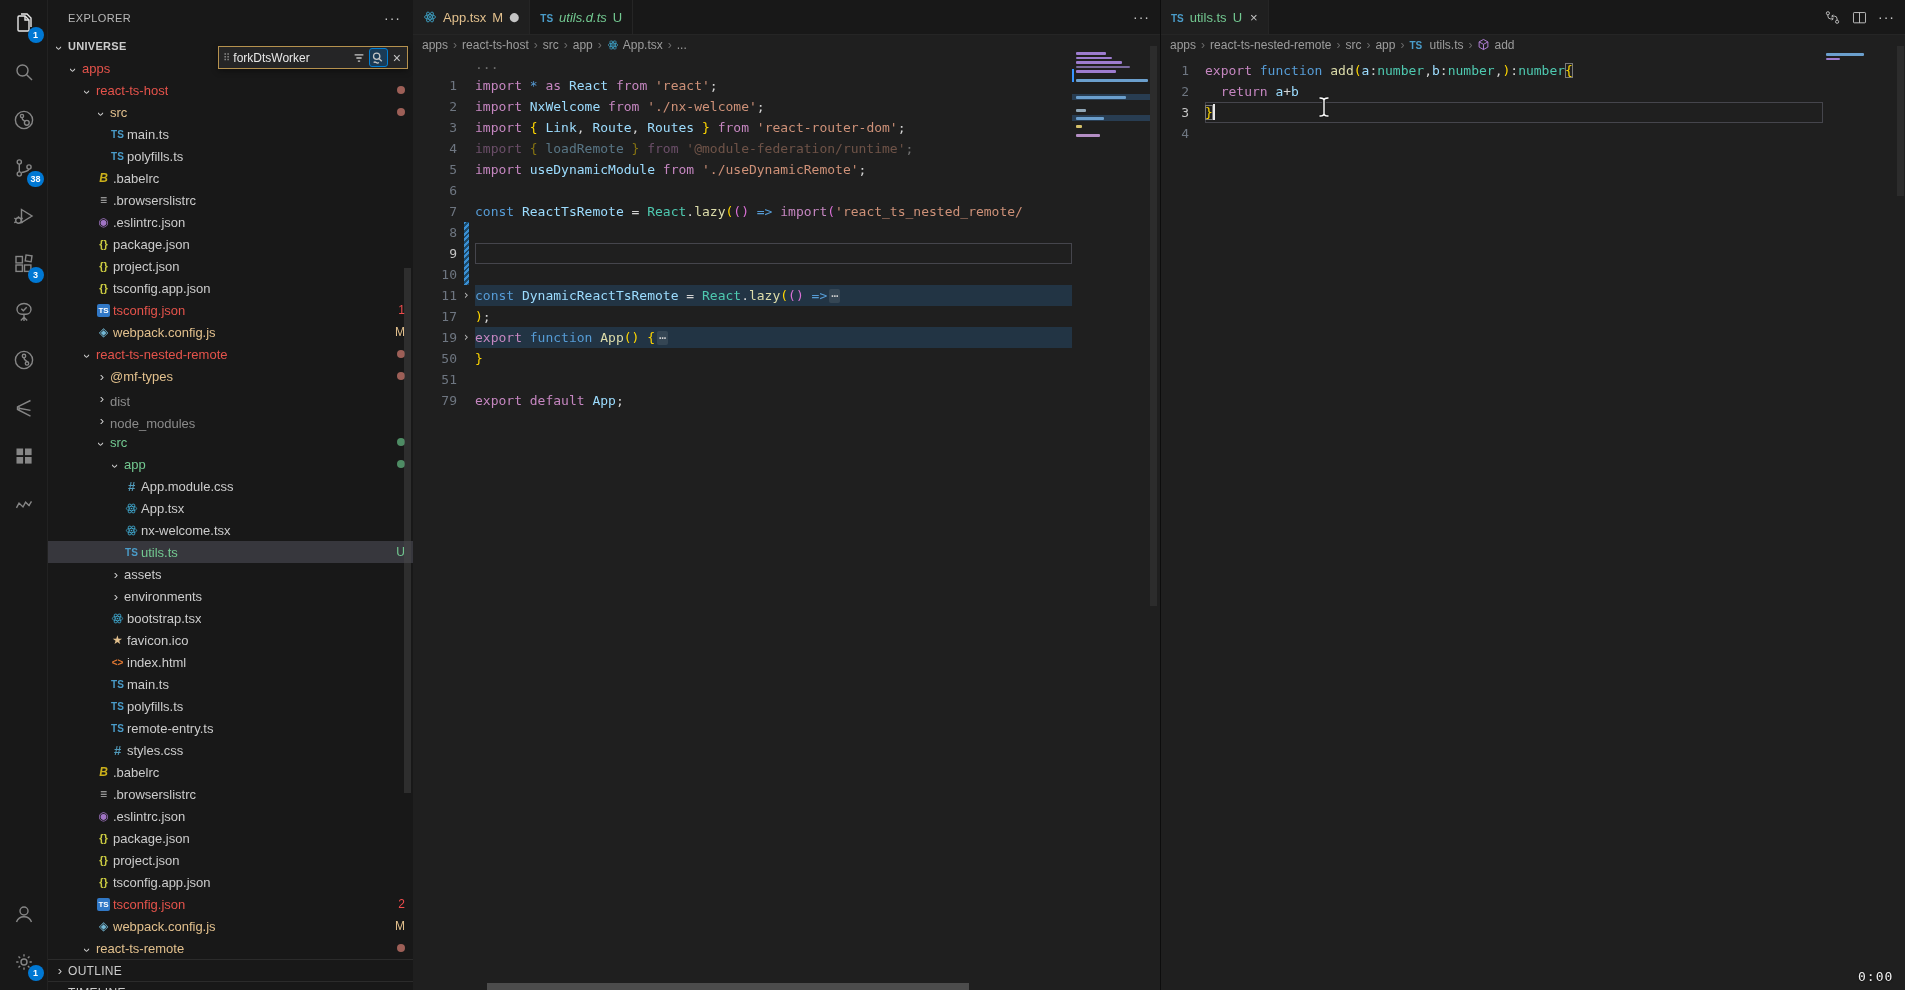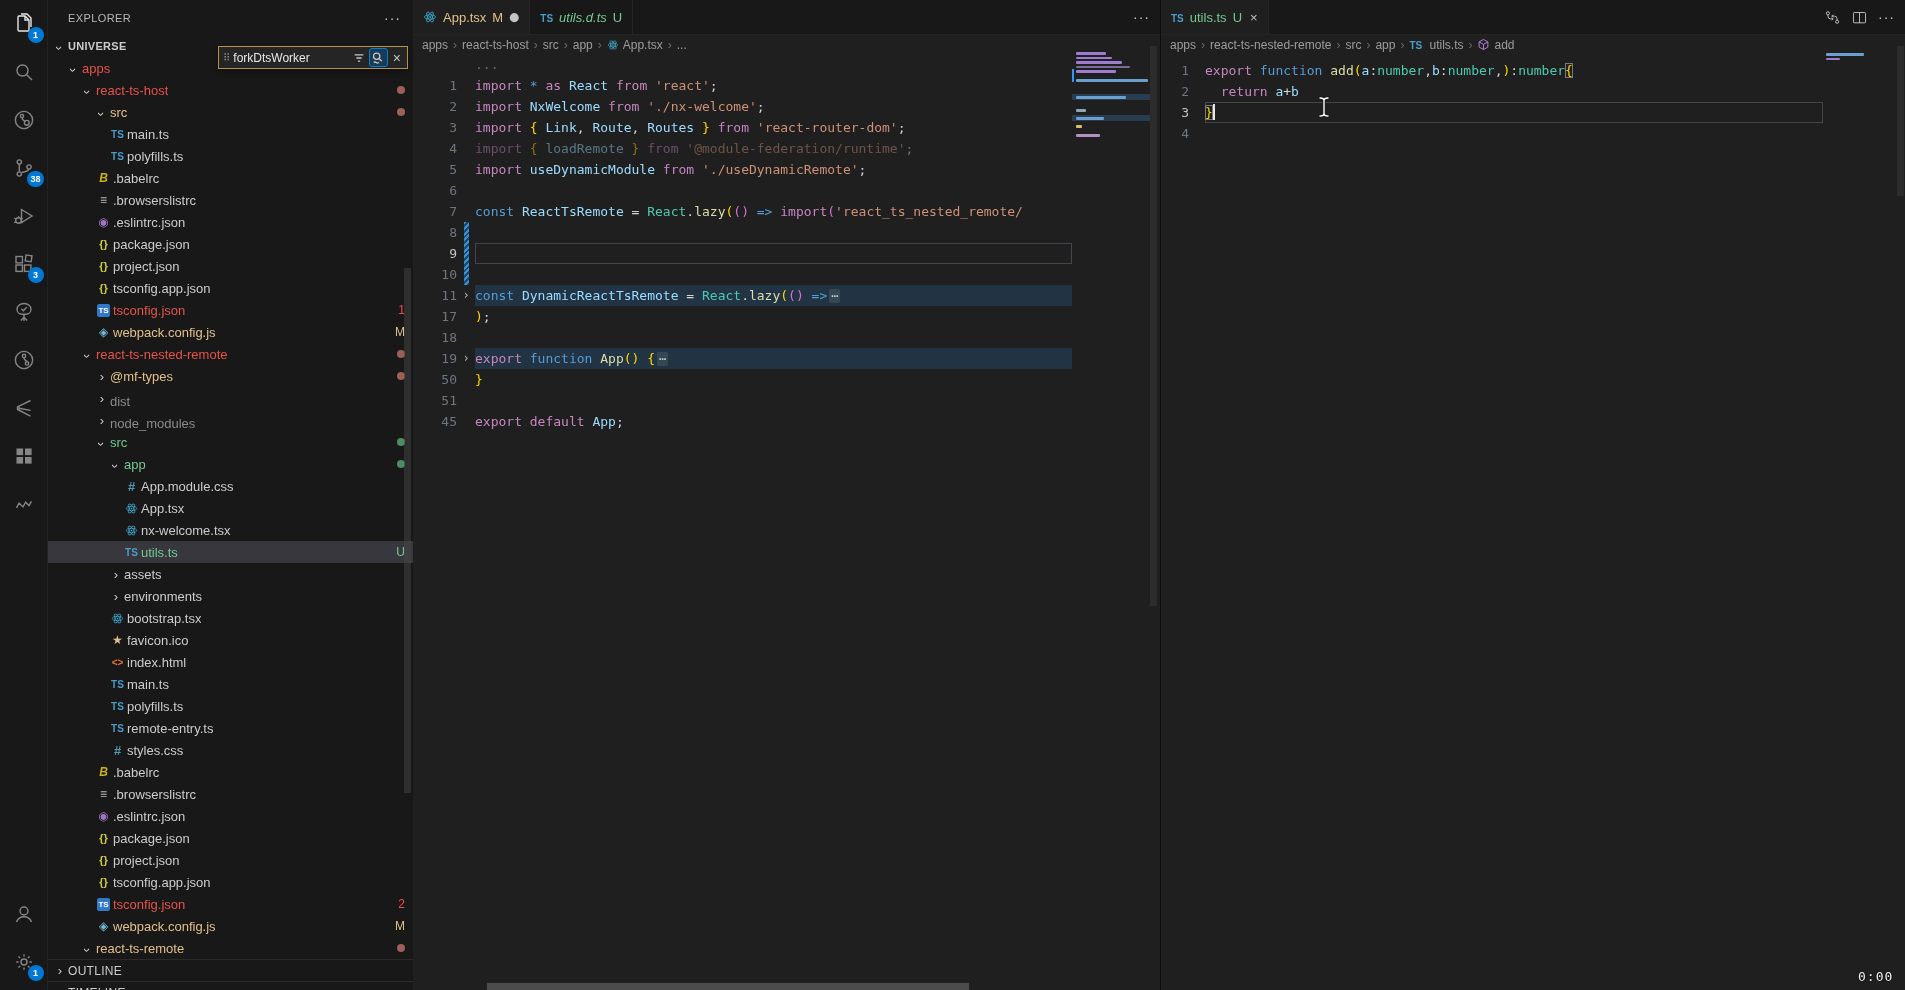--- a/index.html
+++ b/index.html
@@ -663,27 +663,20 @@
             </span>
             <span class="content"><span class="tk-d">const </span><span class="tk-v">DynamicReactTsRemote </span><span class="tk-p">= </span><span class="tk-c">React</span><span class="tk-p">.</span><span class="tk-f">lazy</span><span class="tk-g">(</span><span class="tk-m">()</span><span class="tk-p"> </span><span class="tk-d">=&gt;</span><span class="tk-dots">⋯</span></span>
           </div>
           <div class="crow">
             <span class="gutter">
               <span class="lnum" style="width: 44px;">17</span>
               <span class="fold" style="width: 18px;"></span>
             </span>
             <span class="content"><span class="tk-g">)</span><span class="tk-p">;</span></span>
           </div>
-          <div class="crow">
-            <span class="gutter">
-              <span class="lnum" style="width: 44px;">18</span>
-              <span class="fold" style="width: 18px;"></span>
-            </span>
-            <span class="content"></span>
-          </div>
           <div class="crow hl">
             <span class="gutter">
               <span class="lnum" style="width: 44px;">19</span>
               <span class="fold" style="width: 18px;">›</span>
             </span>
             <span class="content"><span class="tk-k">export </span><span class="tk-d">function </span><span class="tk-f">App</span><span class="tk-g">()</span><span class="tk-p"> </span><span class="tk-g">{</span><span class="tk-dots">⋯</span></span>
           </div>
           <div class="crow">
             <span class="gutter">
               <span class="lnum" style="width: 44px;">50</span>
@@ -693,21 +686,21 @@
           </div>
           <div class="crow">
             <span class="gutter">
               <span class="lnum" style="width: 44px;">51</span>
               <span class="fold" style="width: 18px;"></span>
             </span>
             <span class="content"></span>
           </div>
           <div class="crow">
             <span class="gutter">
-              <span class="lnum" style="width: 44px;">45</span>
+              <span class="lnum" style="width: 44px;">79</span>
               <span class="fold" style="width: 18px;"></span>
             </span>
             <span class="content"><span class="tk-k">export </span><span class="tk-k">default </span><span class="tk-v">App</span><span class="tk-p">;</span></span>
           </div>
         </div>
         <div class="gitbar" style="left: 51px; top: 222px; height: 63px;"></div>
         <div class="minimap" style="left: 659px; top: 48px; width: 78px; height: 120px;">
           <div class="mm-hl" style="top: 46px; height: 6px;"></div>
           <div class="mm-hl" style="top: 67px; height: 6px;"></div>
           <div class="mm-mod" style="top: 21px; height: 13px;"></div>

